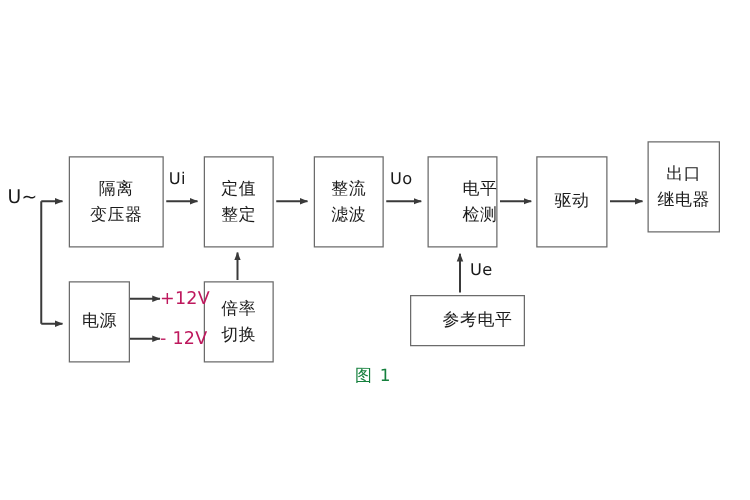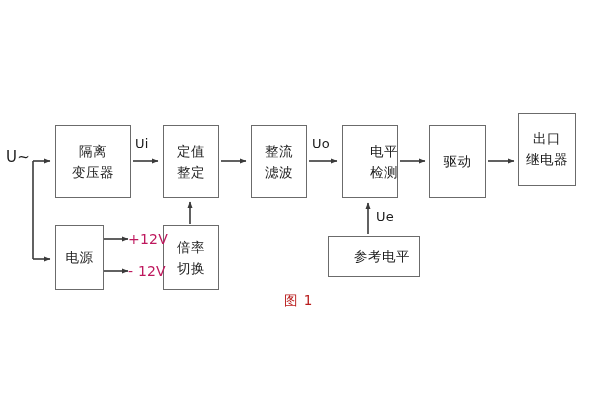--- a/index.html
+++ b/index.html
@@ -50,21 +50,21 @@
   }
   .rail-label {
     position: absolute;
     color: #be185d;
     font-size: 14px;
     white-space: nowrap;
     letter-spacing: 0.2px;
   }
   .caption {
     position: absolute;
-    color: #b91c1c;
+    color: #15803d;
     font-size: 13.5px;
     white-space: nowrap;
     letter-spacing: 1px;
   }
   svg.wires {
     position: absolute;
     left: 0;
     top: 0;
     width: 600px;
     height: 400px;

